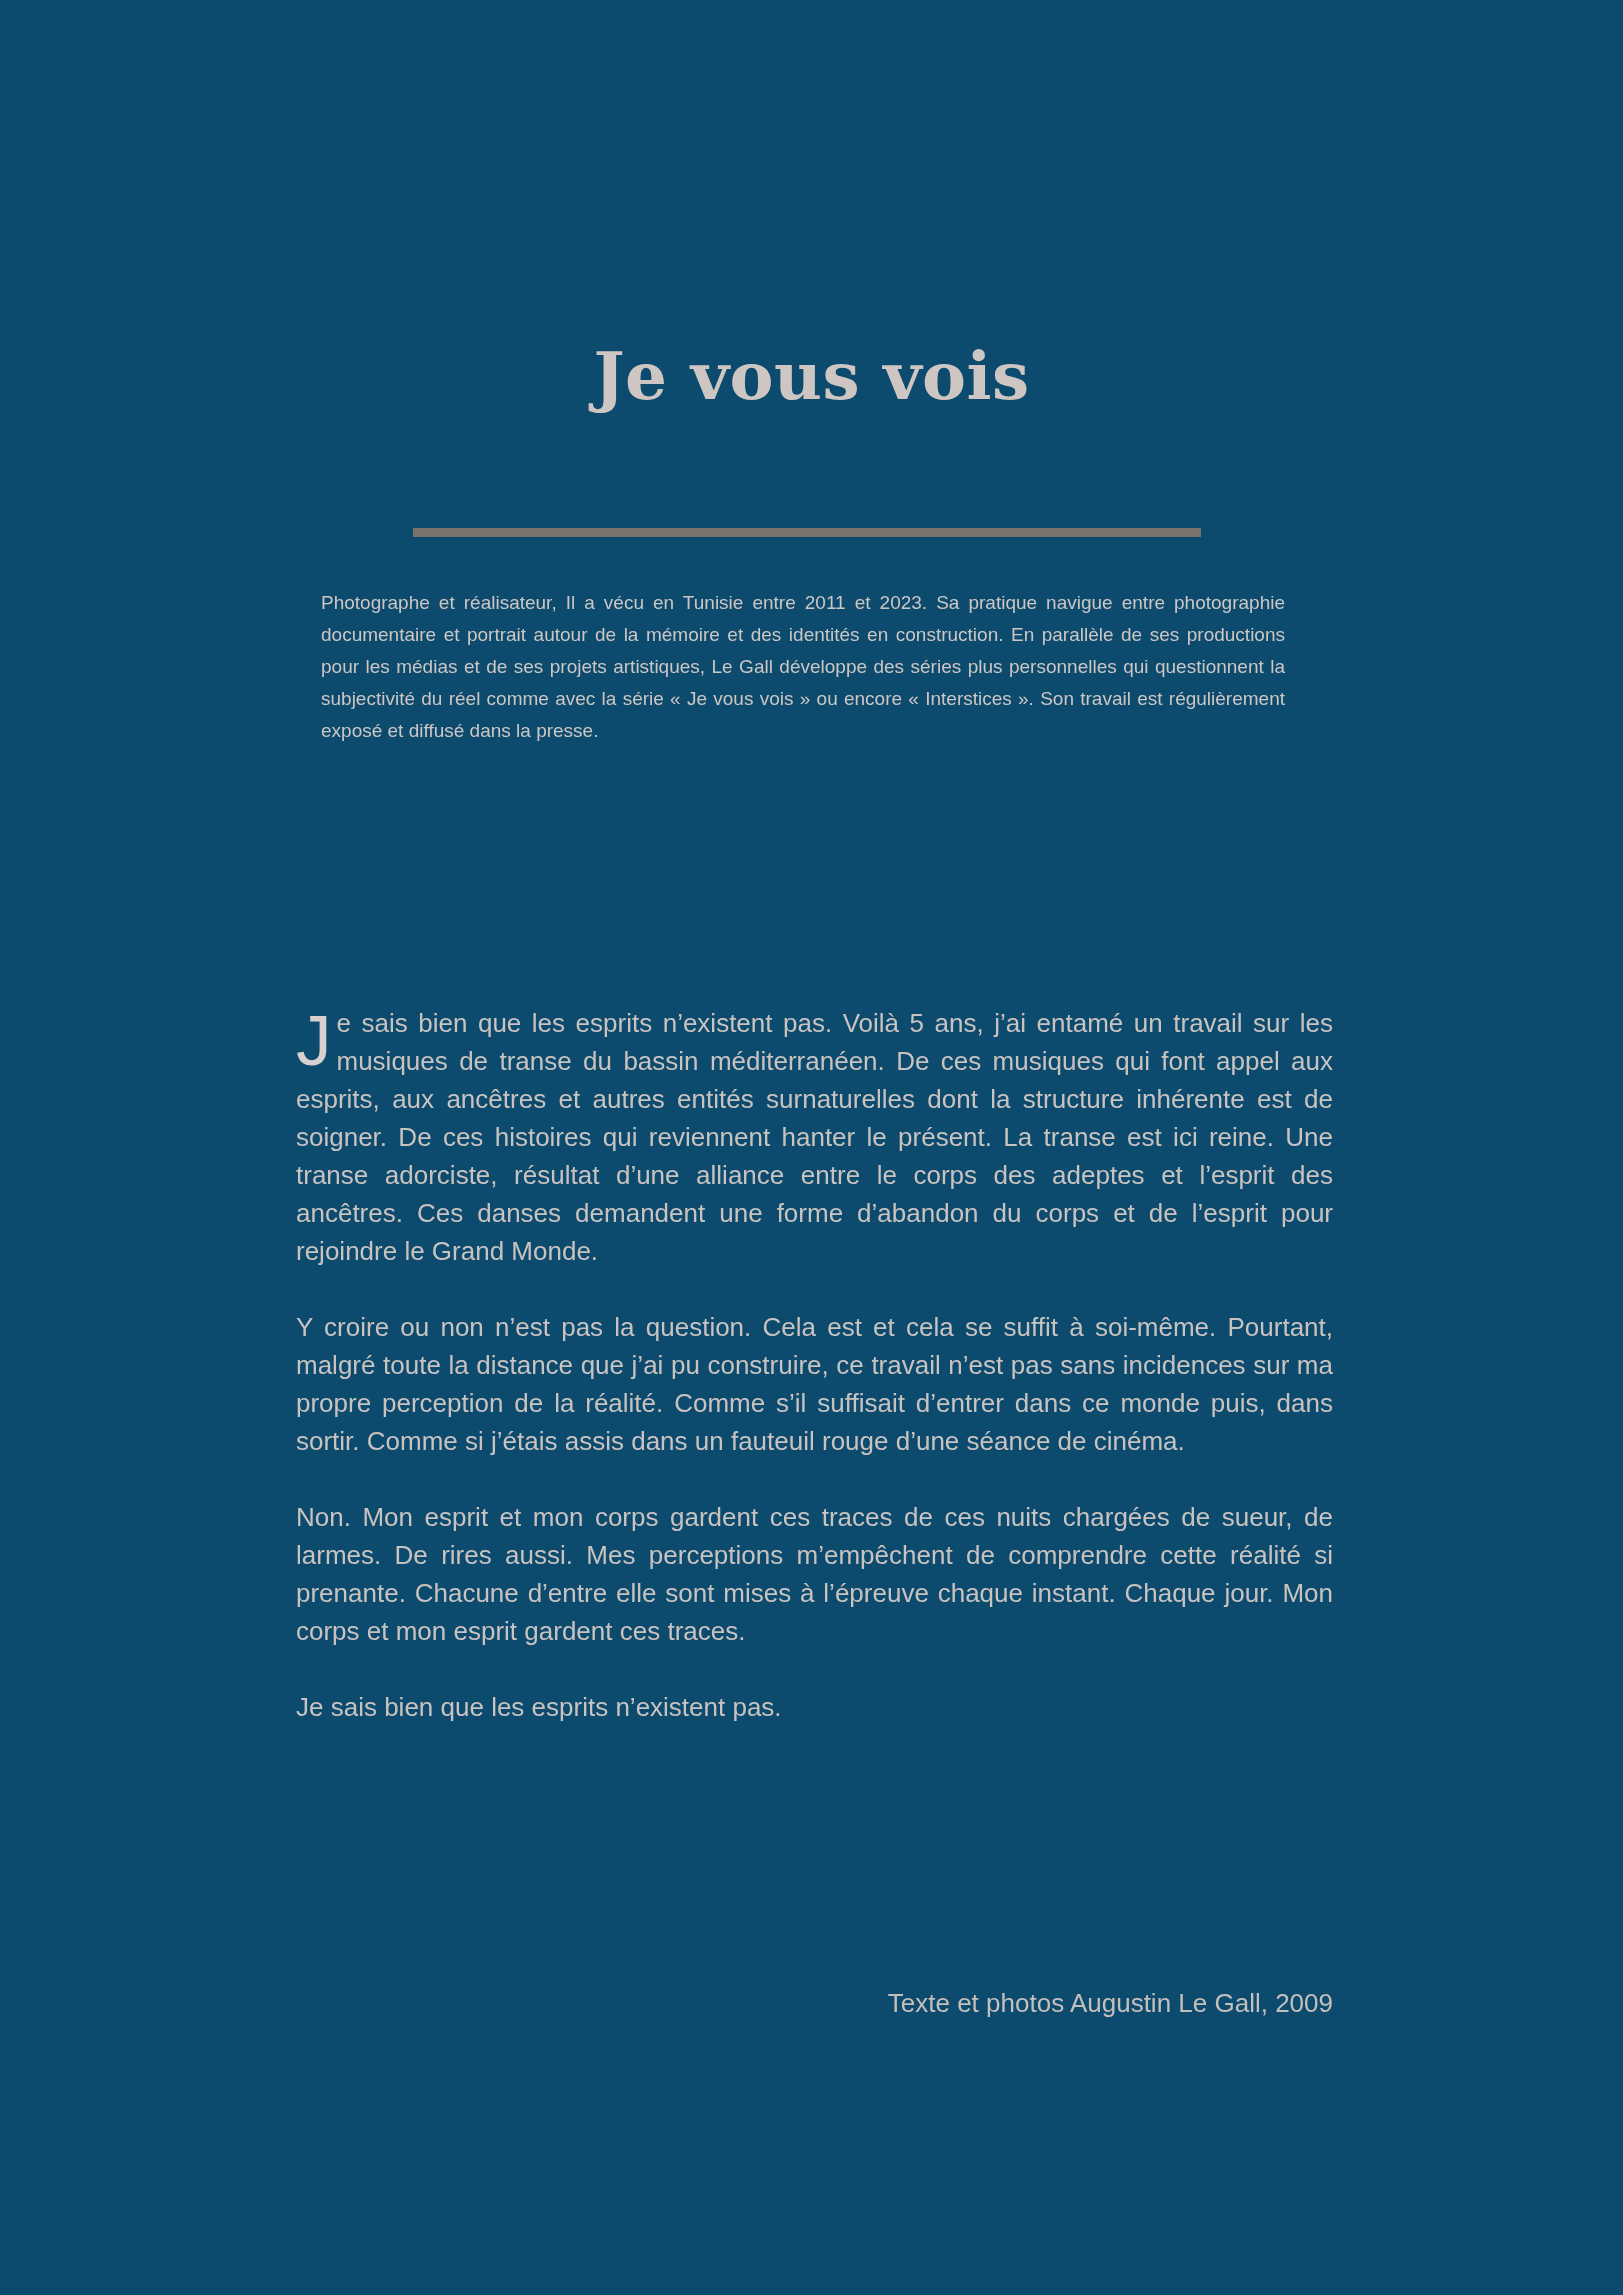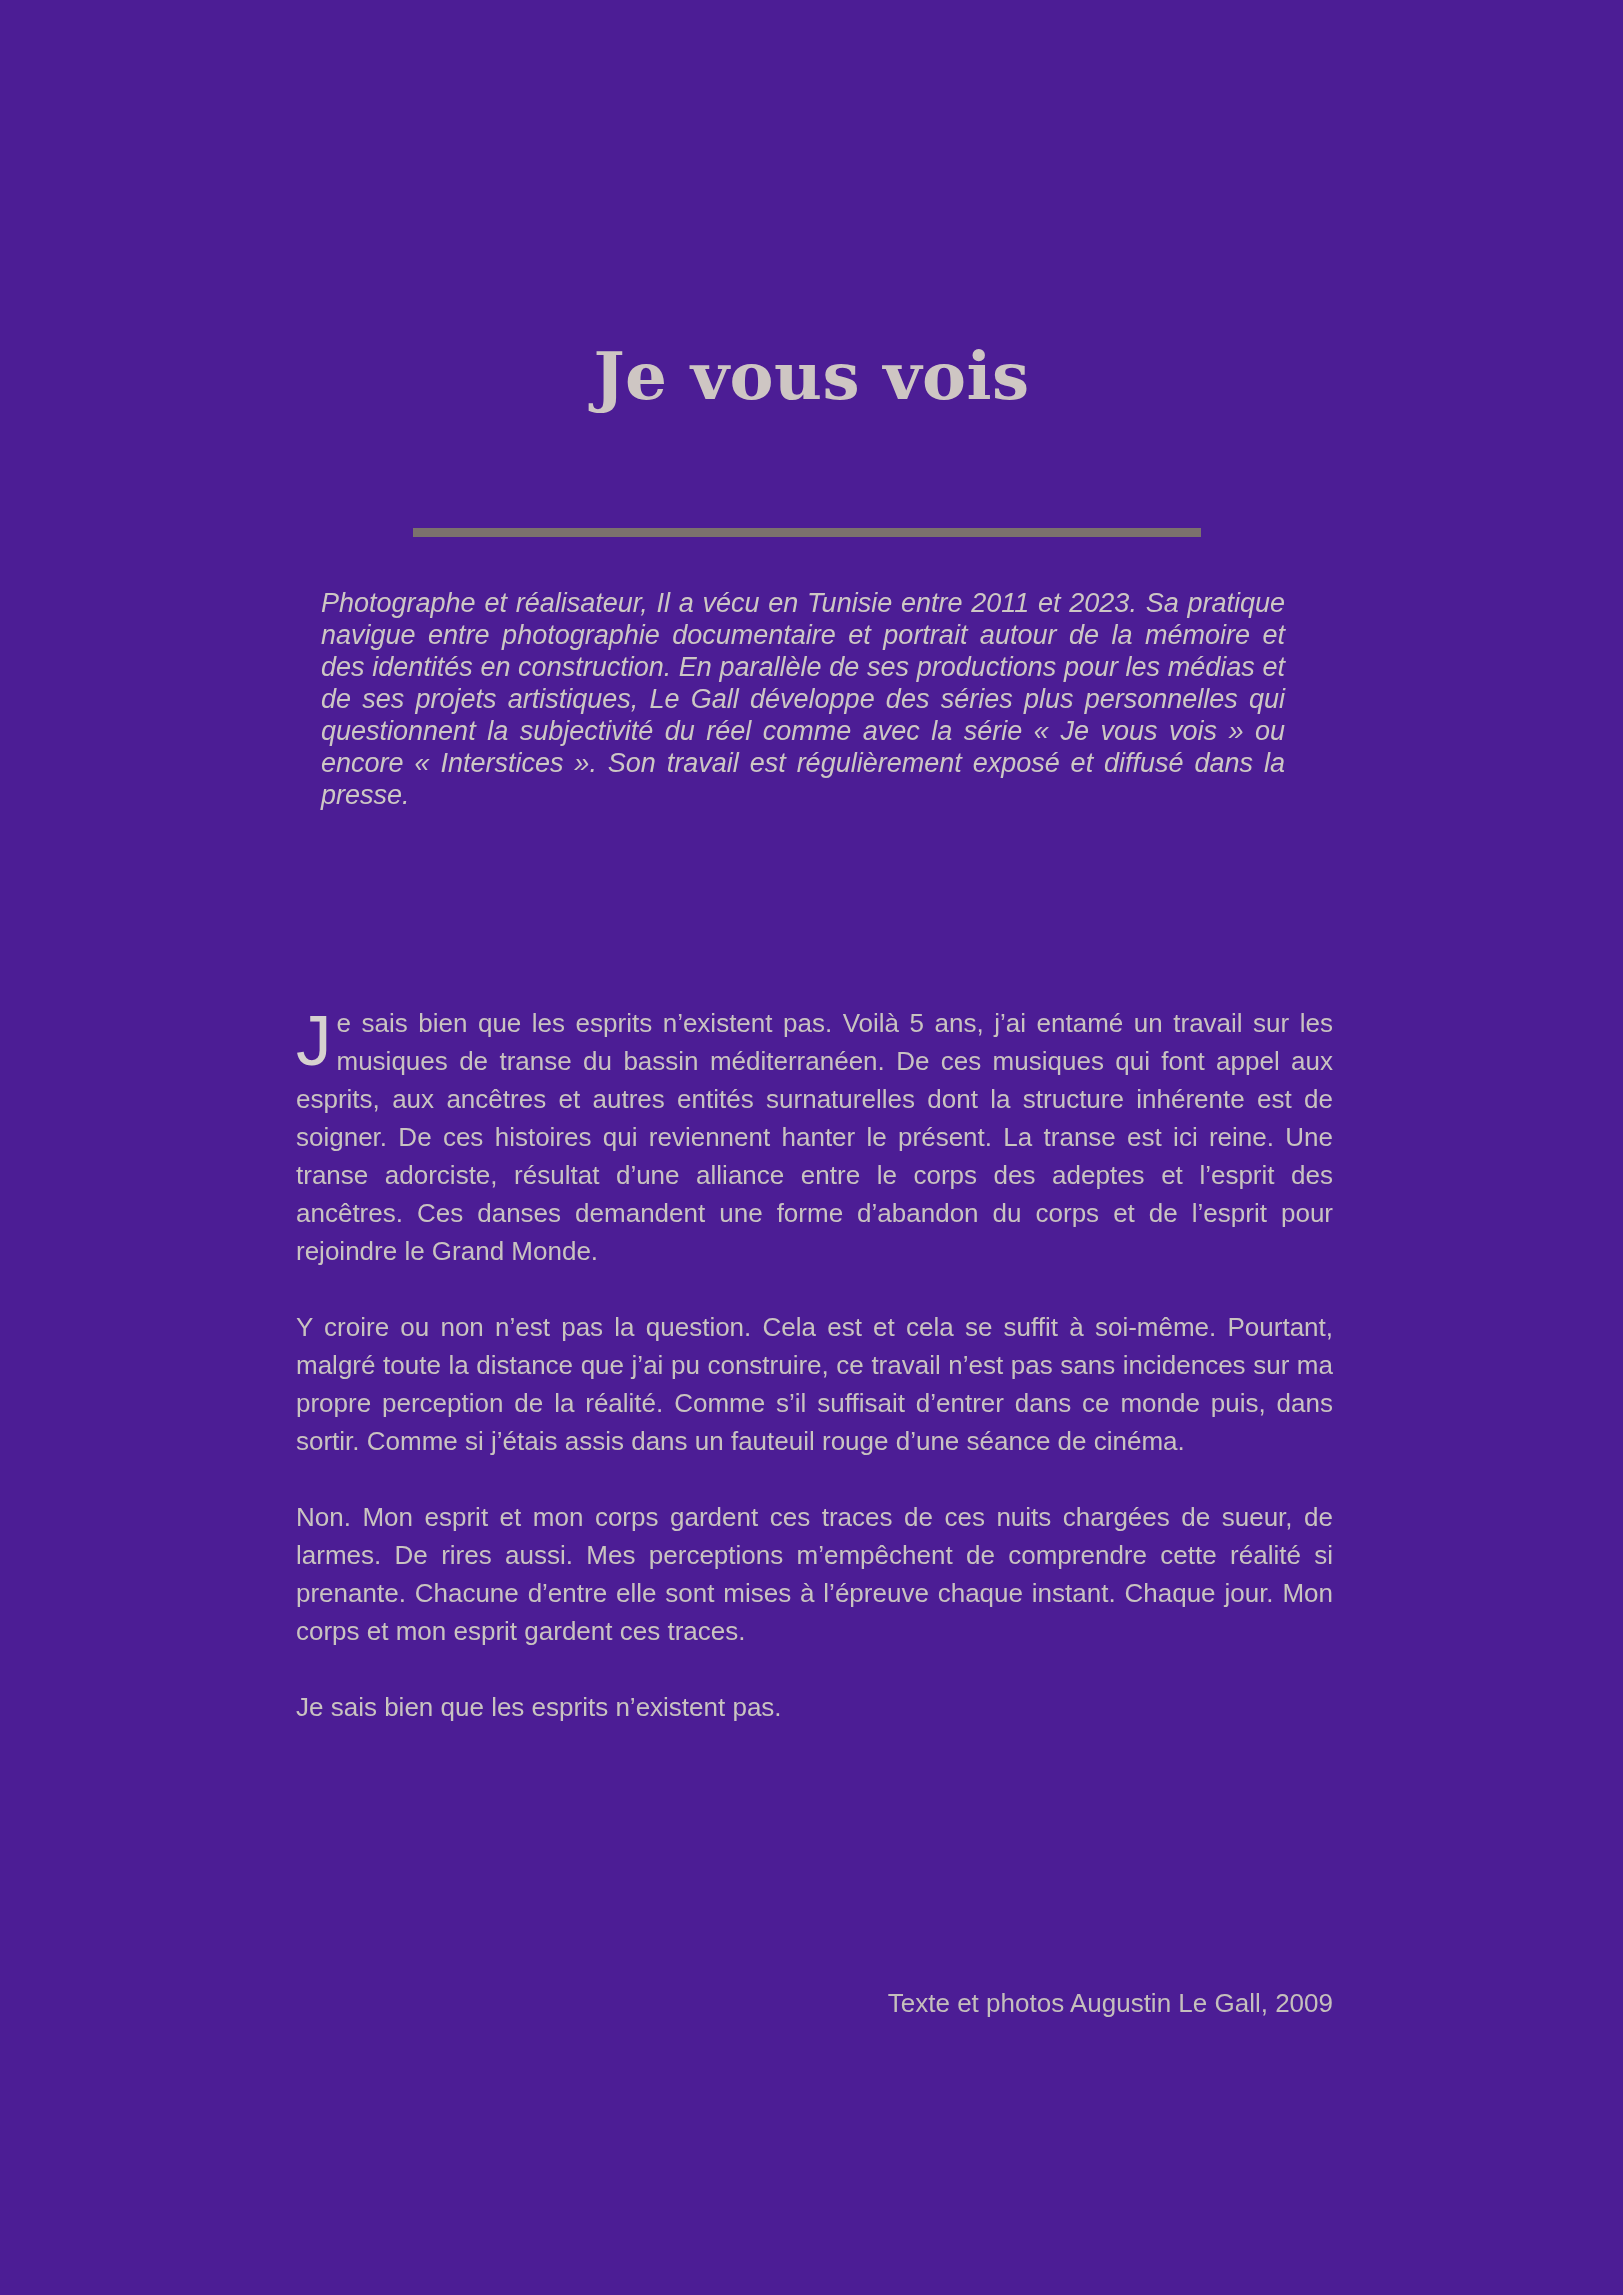--- a/index.html
+++ b/index.html
@@ -4,21 +4,21 @@
 <style>
   html, body {
     margin: 0;
     padding: 0;
     background: #000000;
   }
   .page {
     position: relative;
     width: 1623px;
     height: 2295px;
-    background: #4c1d95;
+    background: #0c4a6e;
     overflow: hidden;
     font-family: "Liberation Sans", sans-serif;
   }
 
   
   .masthead {
     position: absolute;
     left: 0;
     top: 337px;
     width: 1623px;
@@ -54,27 +54,26 @@
   }
 
   
   .bio {
     position: absolute;
     left: 321px;
     top: 587px;
     width: 964px;
     font-family: "Liberation Sans", sans-serif;
     font-weight: 300;
-    font-size: 27px;
+    font-size: 19px;
     line-height: 32px;
     color: #cdc7c4;
     text-align: justify;
     text-justify: inter-word;
     margin: 0;
-    font-style: italic;
   }
 
   
   .essay {
     position: absolute;
     left: 296px;
     top: 1004px;
     width: 1037px;
   }
   .essay p {

